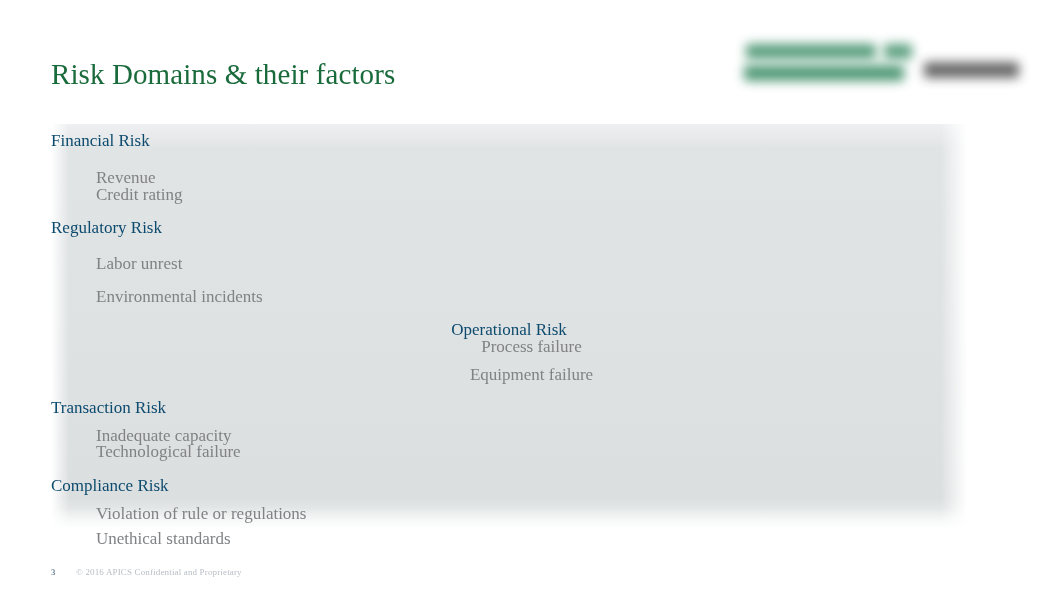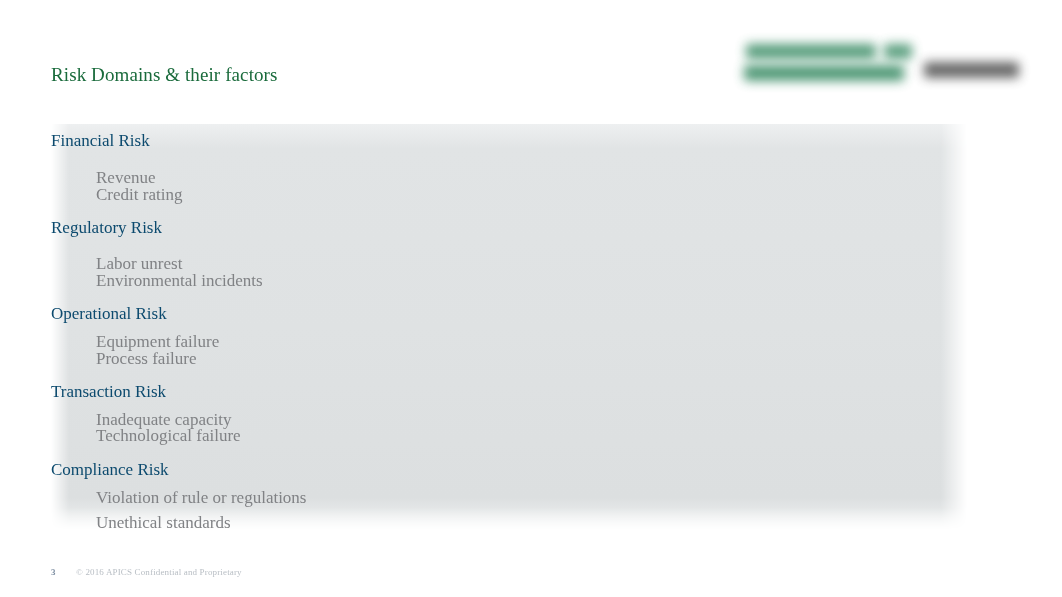--- a/index.html
+++ b/index.html
@@ -14,21 +14,21 @@
     overflow: hidden;
     font-family: "Liberation Serif", serif;
   }
 
   
   #slide-title {
     position: absolute;
     left: 51px;
     top: 56px;
     font-family: "Liberation Serif", serif;
-    font-size: 19px;
+    font-size: 29px;
     line-height: 37px;
     color: #1a6b3c;
     letter-spacing: 0.1px;
     white-space: nowrap;
   }
 
   
   #logo-lockup {
     position: absolute;
     left: 736px;
@@ -163,27 +163,27 @@
 
   <div class="risk-group" style="margin-top:7px;">
     <div class="risk-domain">Financial Risk</div>
     <div class="risk-factor" style="margin-top:20px;">Revenue</div>
     <div class="risk-factor" style="margin-top:0px;">Credit rating</div>
   </div>
 
   <div class="risk-group" style="margin-top:16px;">
     <div class="risk-domain">Regulatory Risk</div>
     <div class="risk-factor" style="margin-top:19px;">Labor unrest</div>
-    <div class="risk-factor" style="margin-top:0px;">Environmental incidents</div>
-  </div>
-
-  <div class="risk-group" style="margin-top:16px;">
+    <div class="risk-factor" style="margin-top:16px;">Environmental incidents</div>
+  </div>
+
+  <div class="risk-group" style="margin-top:16px;text-align:center;">
     <div class="risk-domain">Operational Risk</div>
+    <div class="risk-factor" style="margin-top:0px;">Process failure</div>
     <div class="risk-factor" style="margin-top:11px;">Equipment failure</div>
-    <div class="risk-factor" style="margin-top:0px;">Process failure</div>
   </div>
 
   <div class="risk-group" style="margin-top:16px;">
     <div class="risk-domain">Transaction Risk</div>
     <div class="risk-factor" style="margin-top:11px;">Inadequate capacity</div>
     <div class="risk-factor" style="margin-top:-1px;">Technological failure</div>
   </div>
 
   <div class="risk-group" style="margin-top:17px;">
     <div class="risk-domain">Compliance Risk</div>

